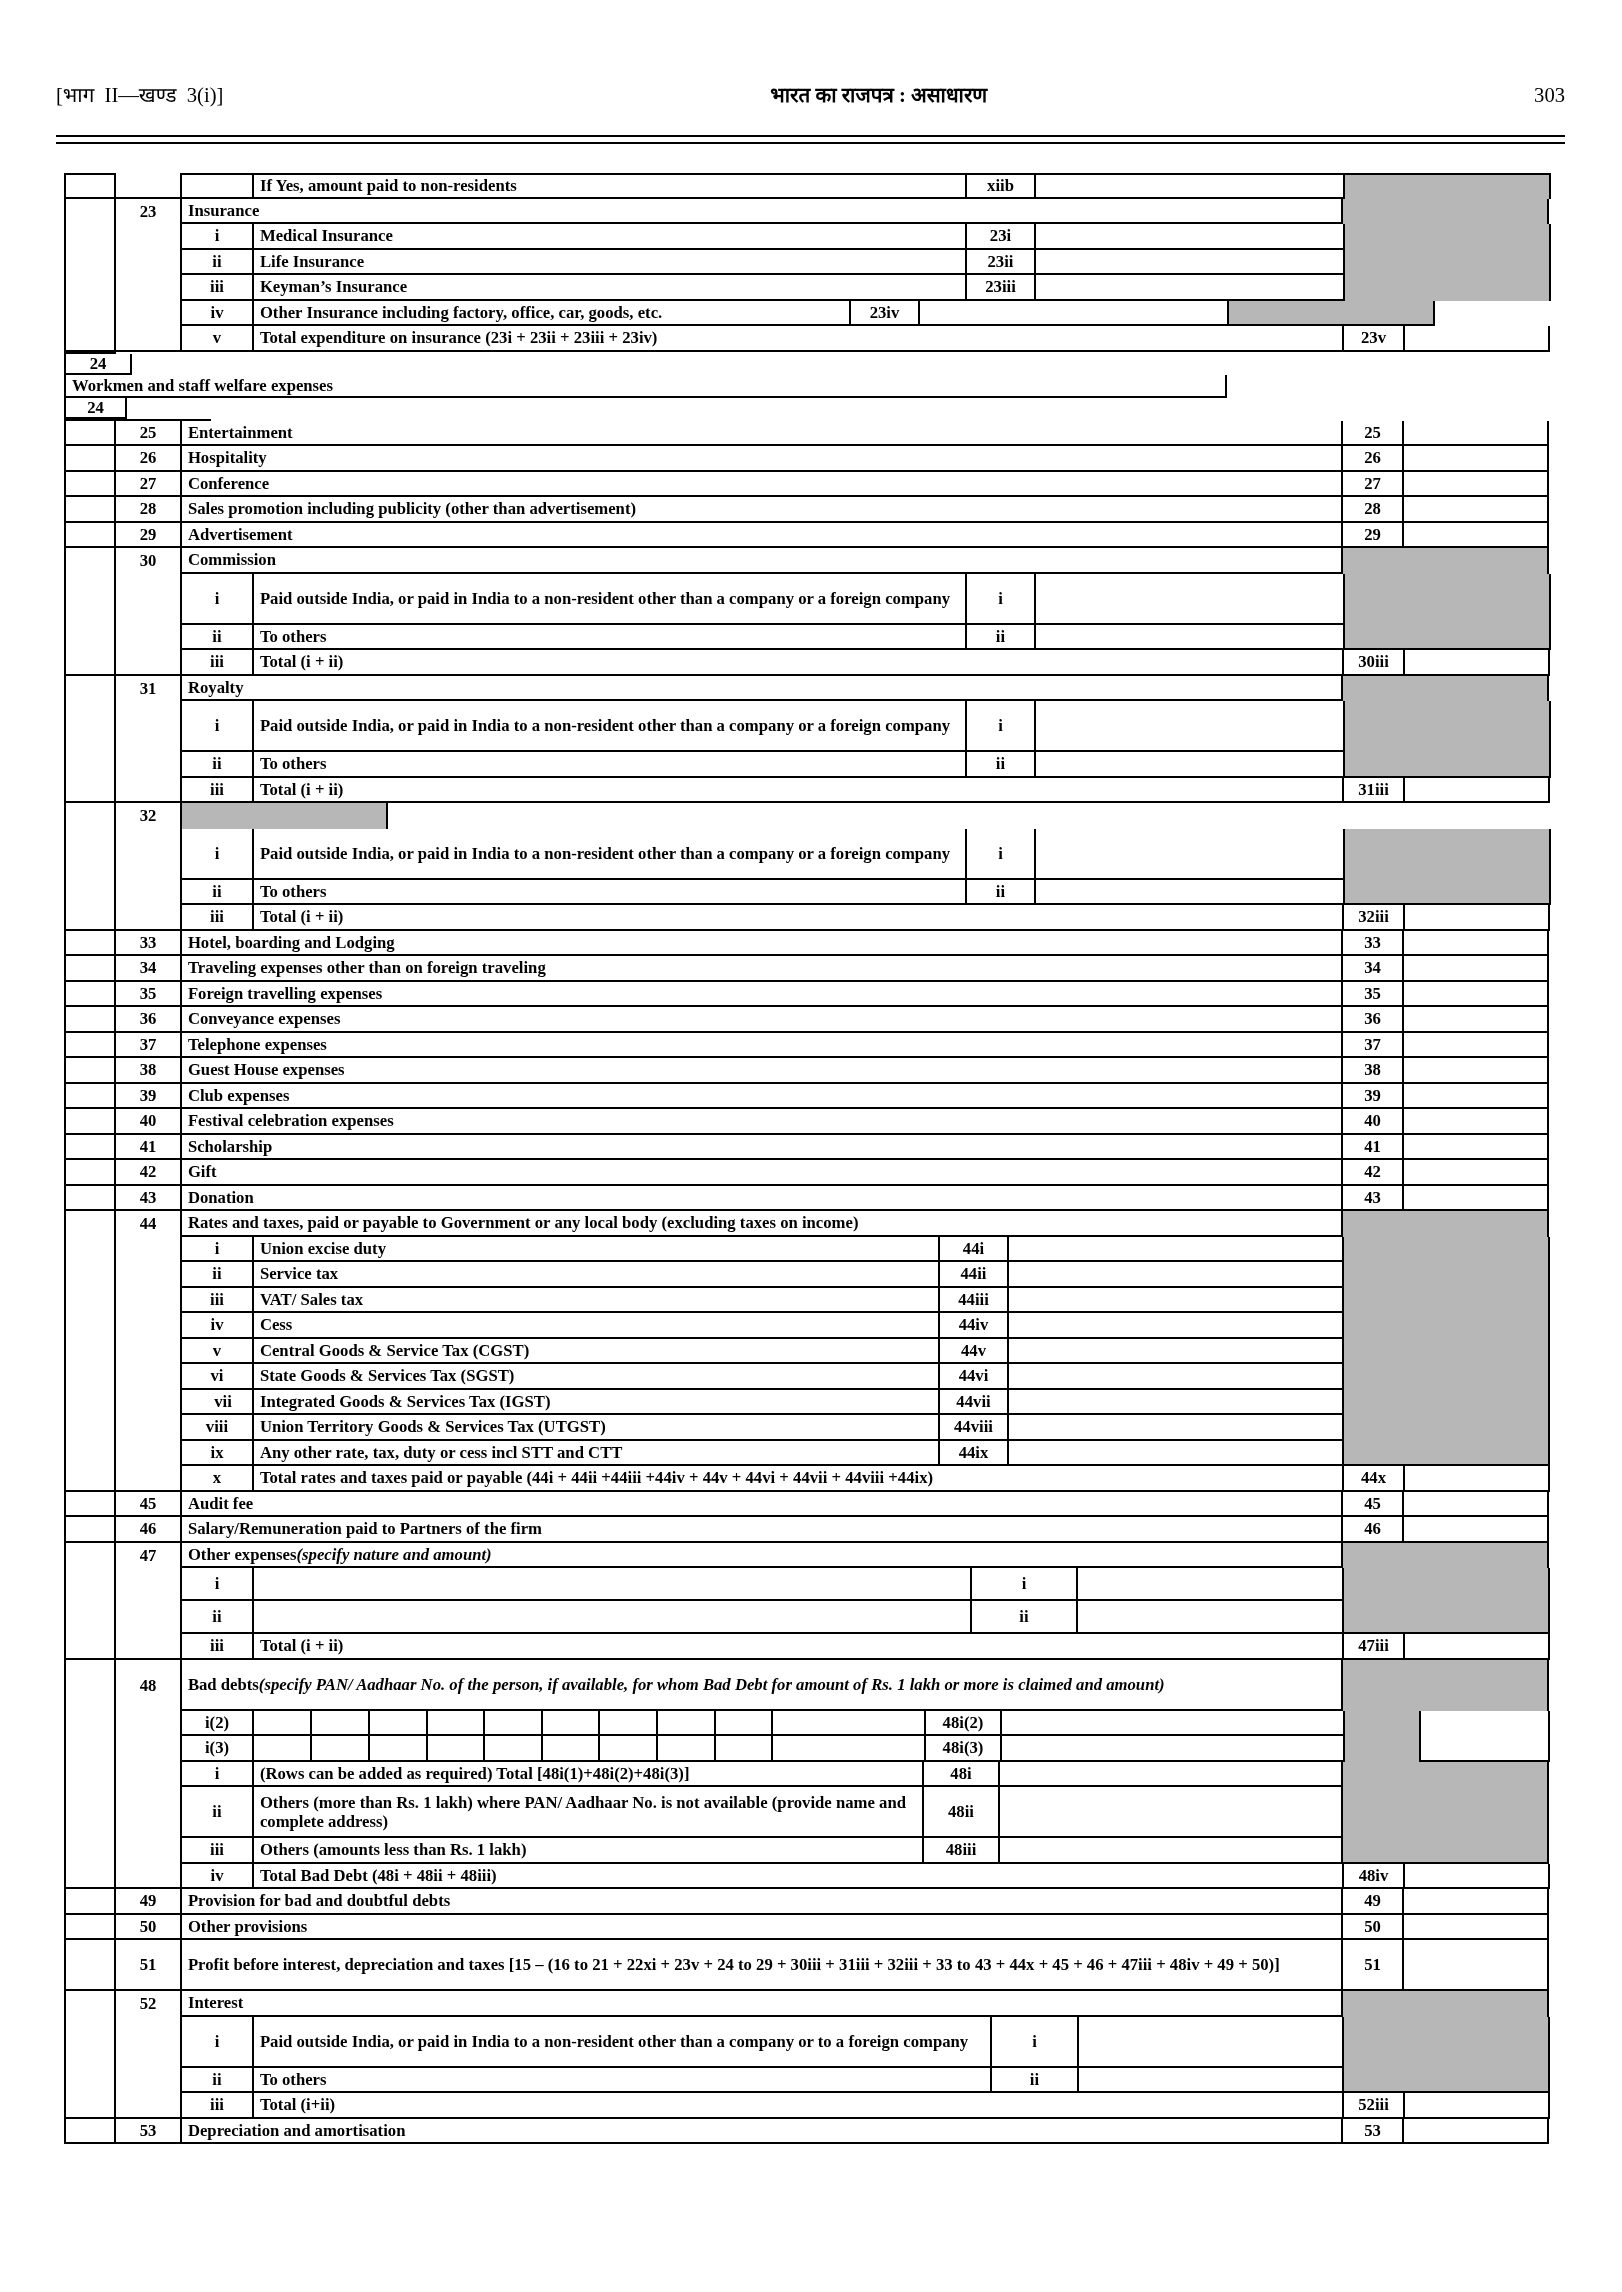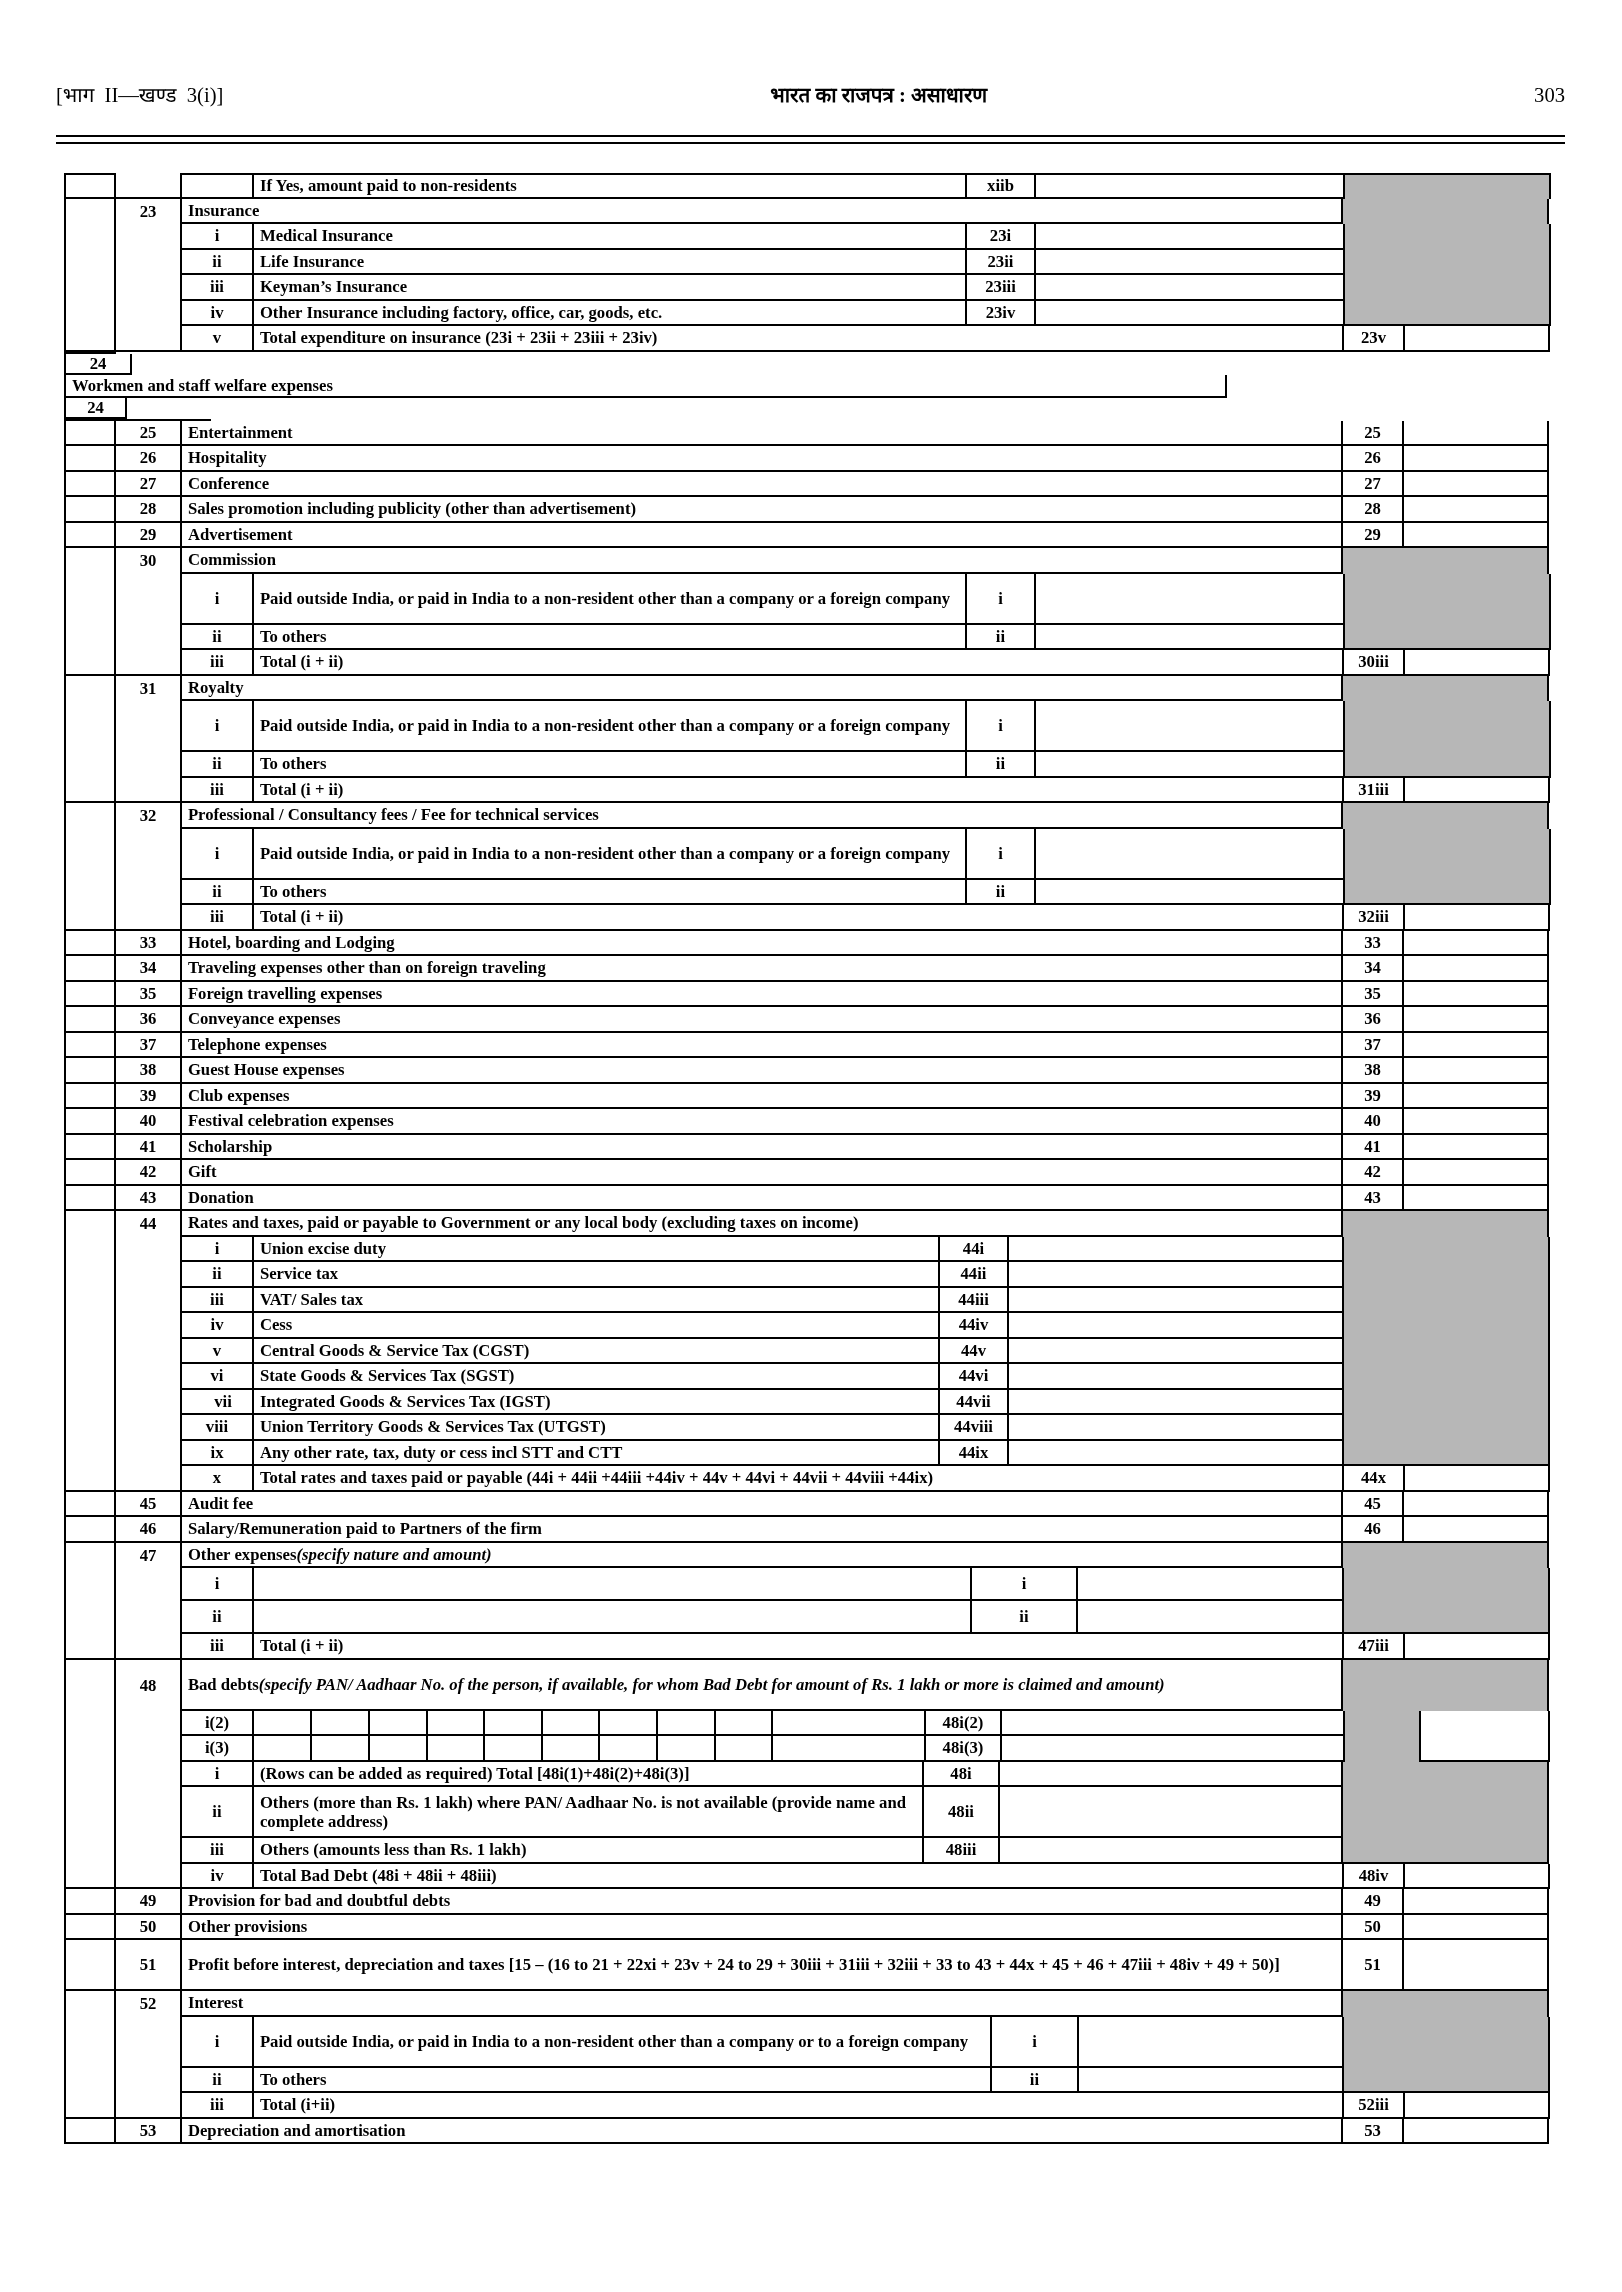--- a/index.html
+++ b/index.html
@@ -86,21 +86,21 @@
         <div class="c ctr" style="width: 72px;">iii</div>
         <div class="c lbl" style="width: 713px;">Keyman’s Insurance</div>
         <div class="c ctr" style="width: 69px;">23iii</div>
         <div class="c" style="width: 309px;"></div>
         <div class="c g nb" style="width: 206px;"></div>
       </div>
       <div class="row" style="min-height: 25.5px;">
         <div class="c  nb" style="width: 50px;"></div>
         <div class="c ctr nb" style="width: 66px;"></div>
         <div class="c ctr" style="width: 72px;">iv</div>
-        <div class="c lbl" style="width: 713px;">Other Insurance including factory, office, car, goods, etc.</div>
+        <div class="c lbl" style="width: 597px;">Other Insurance including factory, office, car, goods, etc.</div>
         <div class="c ctr" style="width: 69px;">23iv</div>
         <div class="c" style="width: 309px;"></div>
         <div class="c g" style="width: 206px;"></div>
       </div>
       <div class="row" style="min-height: 25.5px;">
         <div class="c" style="width: 50px;"></div>
         <div class="c ctr" style="width: 66px;"></div>
         <div class="c ctr" style="width: 72px;">v</div>
         <div class="c lbl" style="width: 1090px;">Total expenditure on insurance (23i + 23ii + 23iii + 23iv)</div>
         <div class="c ctr" style="width: 61px;">23v</div>
@@ -208,21 +208,20 @@
         <div class="c" style="width: 50px;"></div>
         <div class="c ctr" style="width: 66px;"></div>
         <div class="c ctr" style="width: 72px;">iii</div>
         <div class="c lbl" style="width: 1090px;">Total (i + ii)</div>
         <div class="c ctr" style="width: 61px;">31iii</div>
         <div class="c" style="width: 145px;"></div>
       </div>
       <div class="row" style="min-height: 25.5px;">
         <div class="c  nb" style="width: 50px;"></div>
         <div class="c ctr nb" style="width: 66px;">32</div>
-        <div class="c lbl" style="width: 1161px;">Professional / Consultancy fees / Fee for technical services</div>
         <div class="c g nb" style="width: 206px;"></div>
       </div>
       <div class="row" style="min-height: 51px;">
         <div class="c  nb" style="width: 50px;"></div>
         <div class="c ctr nb" style="width: 66px;"></div>
         <div class="c ctr" style="width: 72px;">i</div>
         <div class="c lbl" style="width: 713px;">Paid outside India, or paid in India to a non-resident other than a company or a foreign company</div>
         <div class="c ctr" style="width: 69px;">i</div>
         <div class="c" style="width: 309px;"></div>
         <div class="c g nb" style="width: 206px;"></div>

